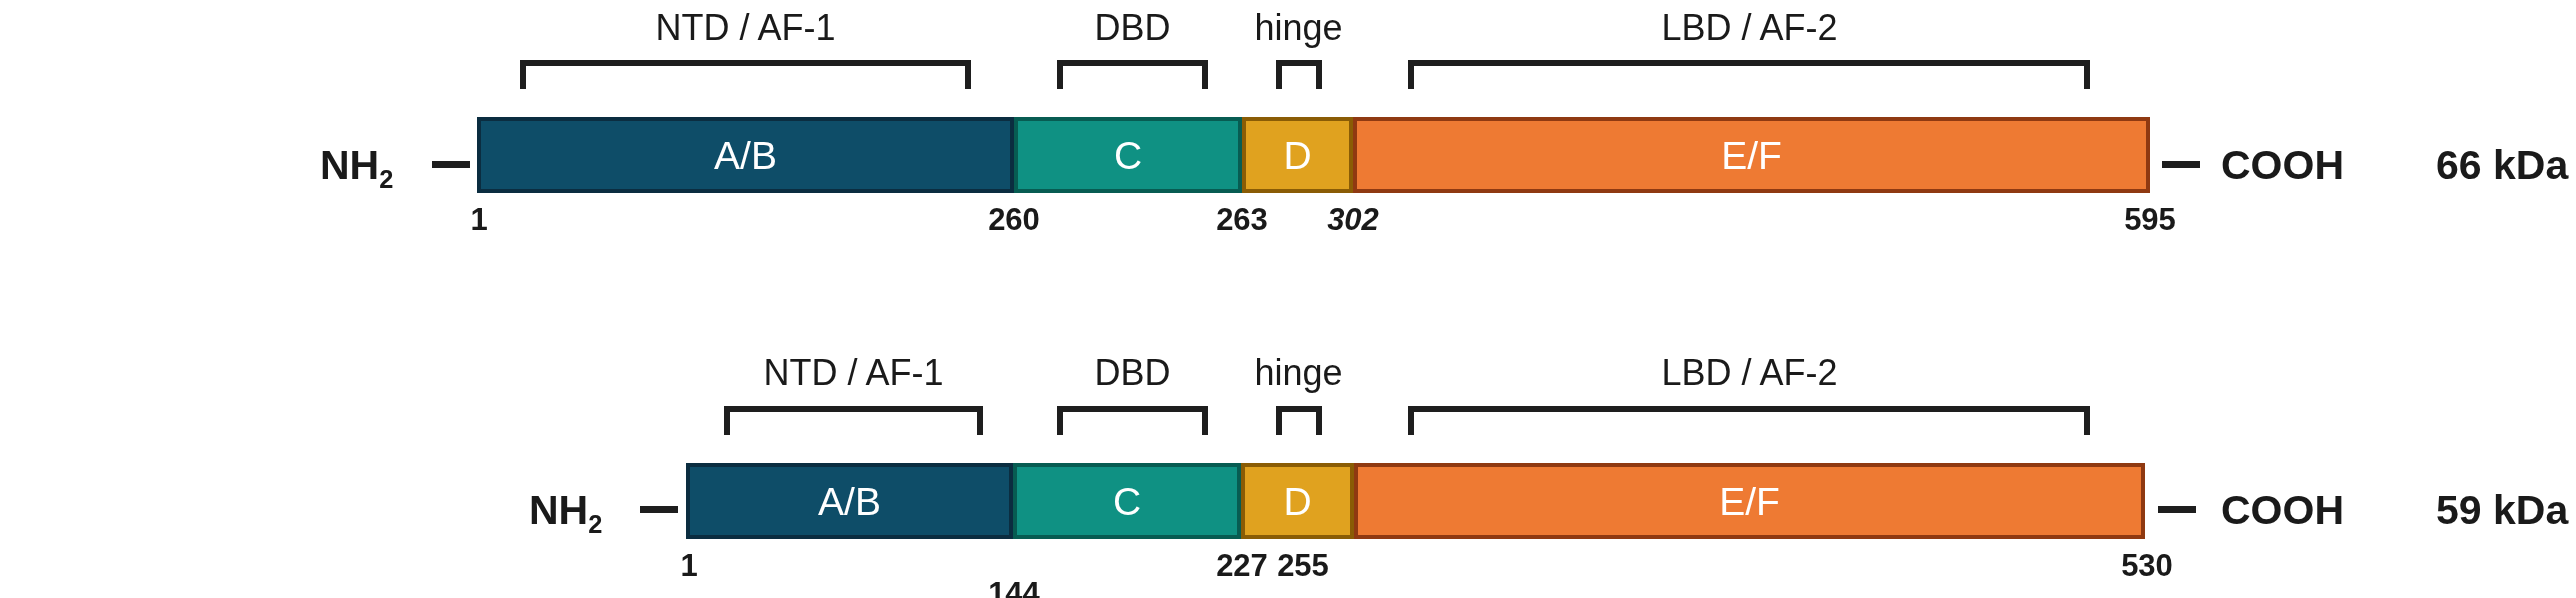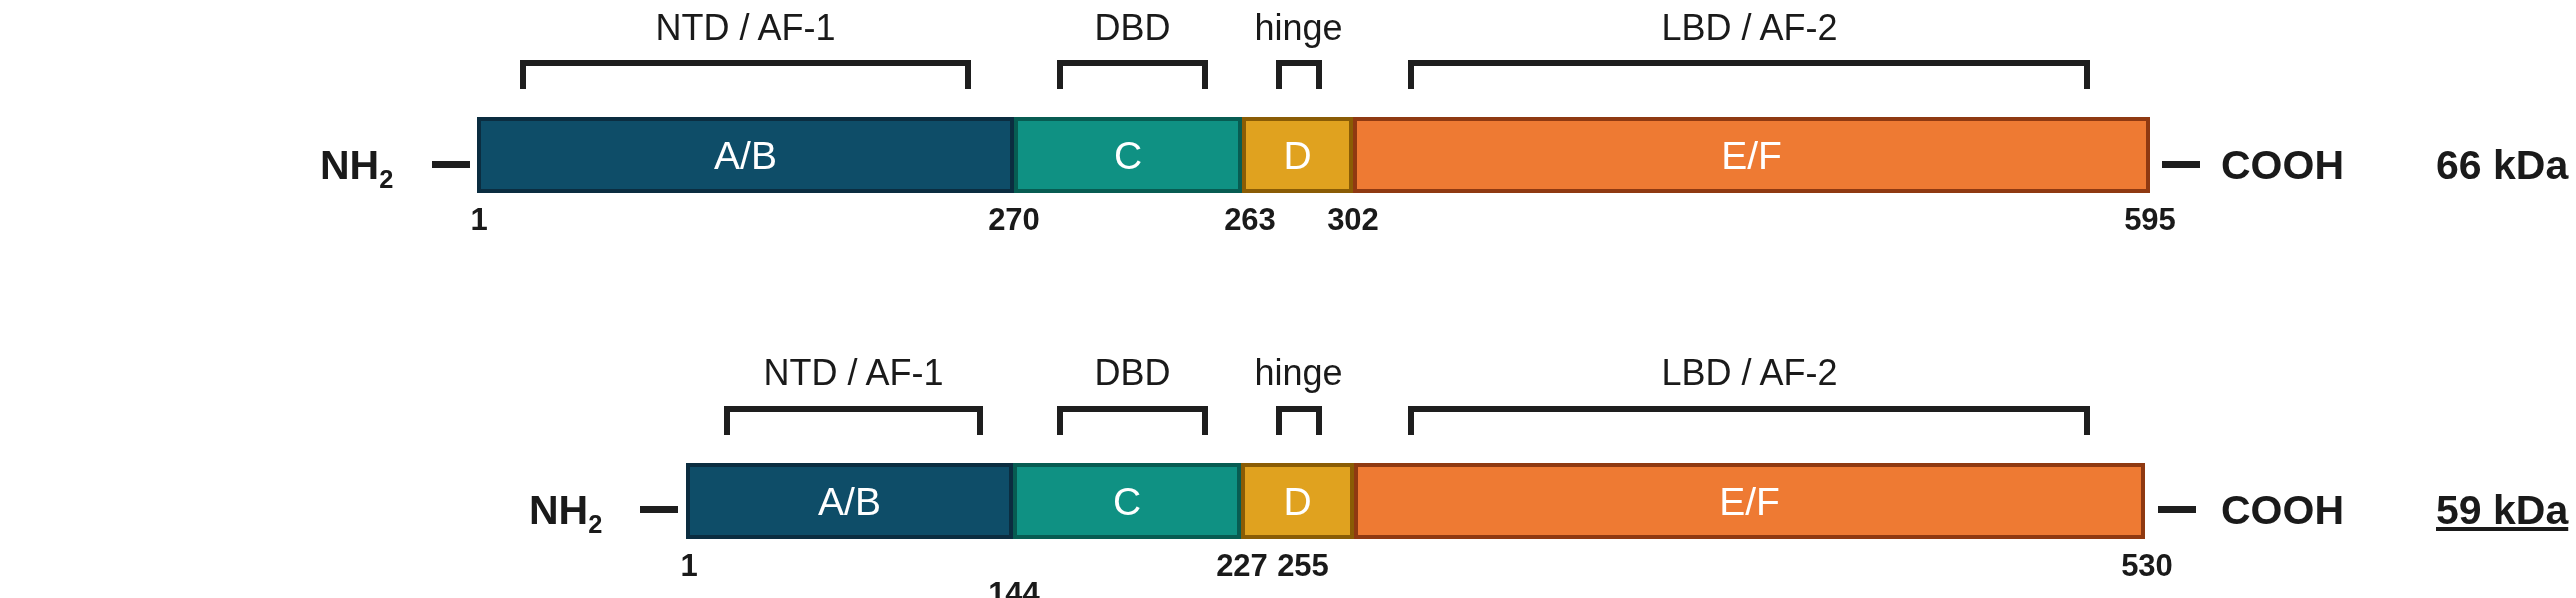--- a/index.html
+++ b/index.html
@@ -54,23 +54,23 @@
     <div class="domain" style="width: 797px; background-color: rgb(238, 122, 51); border-color: rgb(143, 57, 17);">
       <span class="domain-letter">E/F</span>
     </div>
   </div>
 
   <div class="abs connector" style="left:2162px;top:161px;width:38px;"></div>
   <div class="abs term-label" style="left:2221px;top:145px;">COOH</div>
   <div class="abs weight" style="left:2436px;top:145px;">66 kDa</div>
 
   <div class="abs residue" style="left:479px;top:204px;">1</div>
-  <div class="abs residue" style="left:1014px;top:204px;">270</div>
-  <div class="abs residue" style="left:1242px;top:204px;margin-left:8px;">263</div>
-  <div class="abs residue" style="left:1353px;top:204px;">302</div>
+  <div class="abs residue" style="left:1014px;top:204px;">260</div>
+  <div class="abs residue" style="left:1242px;top:204px;">263</div>
+  <div class="abs residue" style="left:1353px;top:204px;font-style:italic;">302</div>
   <div class="abs residue" style="left:2150px;top:204px;">595</div>
 
 
   <div class="abs bracket-label" style="left:644px;top:355px;">NTD / AF-1</div>
   <div class="abs bracket-label" style="left:923px;top:355px;">DBD</div>
   <div class="abs bracket-label" style="left:1089px;top:355px;">hinge</div>
   <div class="abs bracket-label" style="left:1540px;top:355px;">LBD / AF-2</div>
 
   <div class="abs bracket" style="left:724px;top:406px;width:259px;"></div>
   <div class="abs bracket" style="left:1057px;top:406px;width:151px;"></div>
@@ -90,21 +90,21 @@
     <div class="domain" style="width: 113px; background-color: rgb(224, 162, 31); border-color: rgb(138, 92, 5);">
       <span class="domain-letter">D</span>
     </div>
     <div class="domain" style="width: 791px; background-color: rgb(238, 122, 51); border-color: rgb(143, 57, 17);">
       <span class="domain-letter">E/F</span>
     </div>
   </div>
 
   <div class="abs connector" style="left:2158px;top:506px;width:38px;"></div>
   <div class="abs term-label" style="left:2221px;top:490px;">COOH</div>
-  <div class="abs weight" style="left:2436px;top:490px;text-decoration:underline;">59 kDa</div>
+  <div class="abs weight" style="left:2436px;top:490px;">59 kDa</div>
 
   <div class="abs residue" style="left:689px;top:550px;">1</div>
   <div class="abs residue" style="left:1014px;top:578px;">144</div>
   <div class="abs residue" style="left:1242px;top:550px;">227</div>
   <div class="abs residue" style="left:1303px;top:550px;">255</div>
   <div class="abs residue" style="left:2147px;top:550px;">530</div>
 
 </div>
 
 

